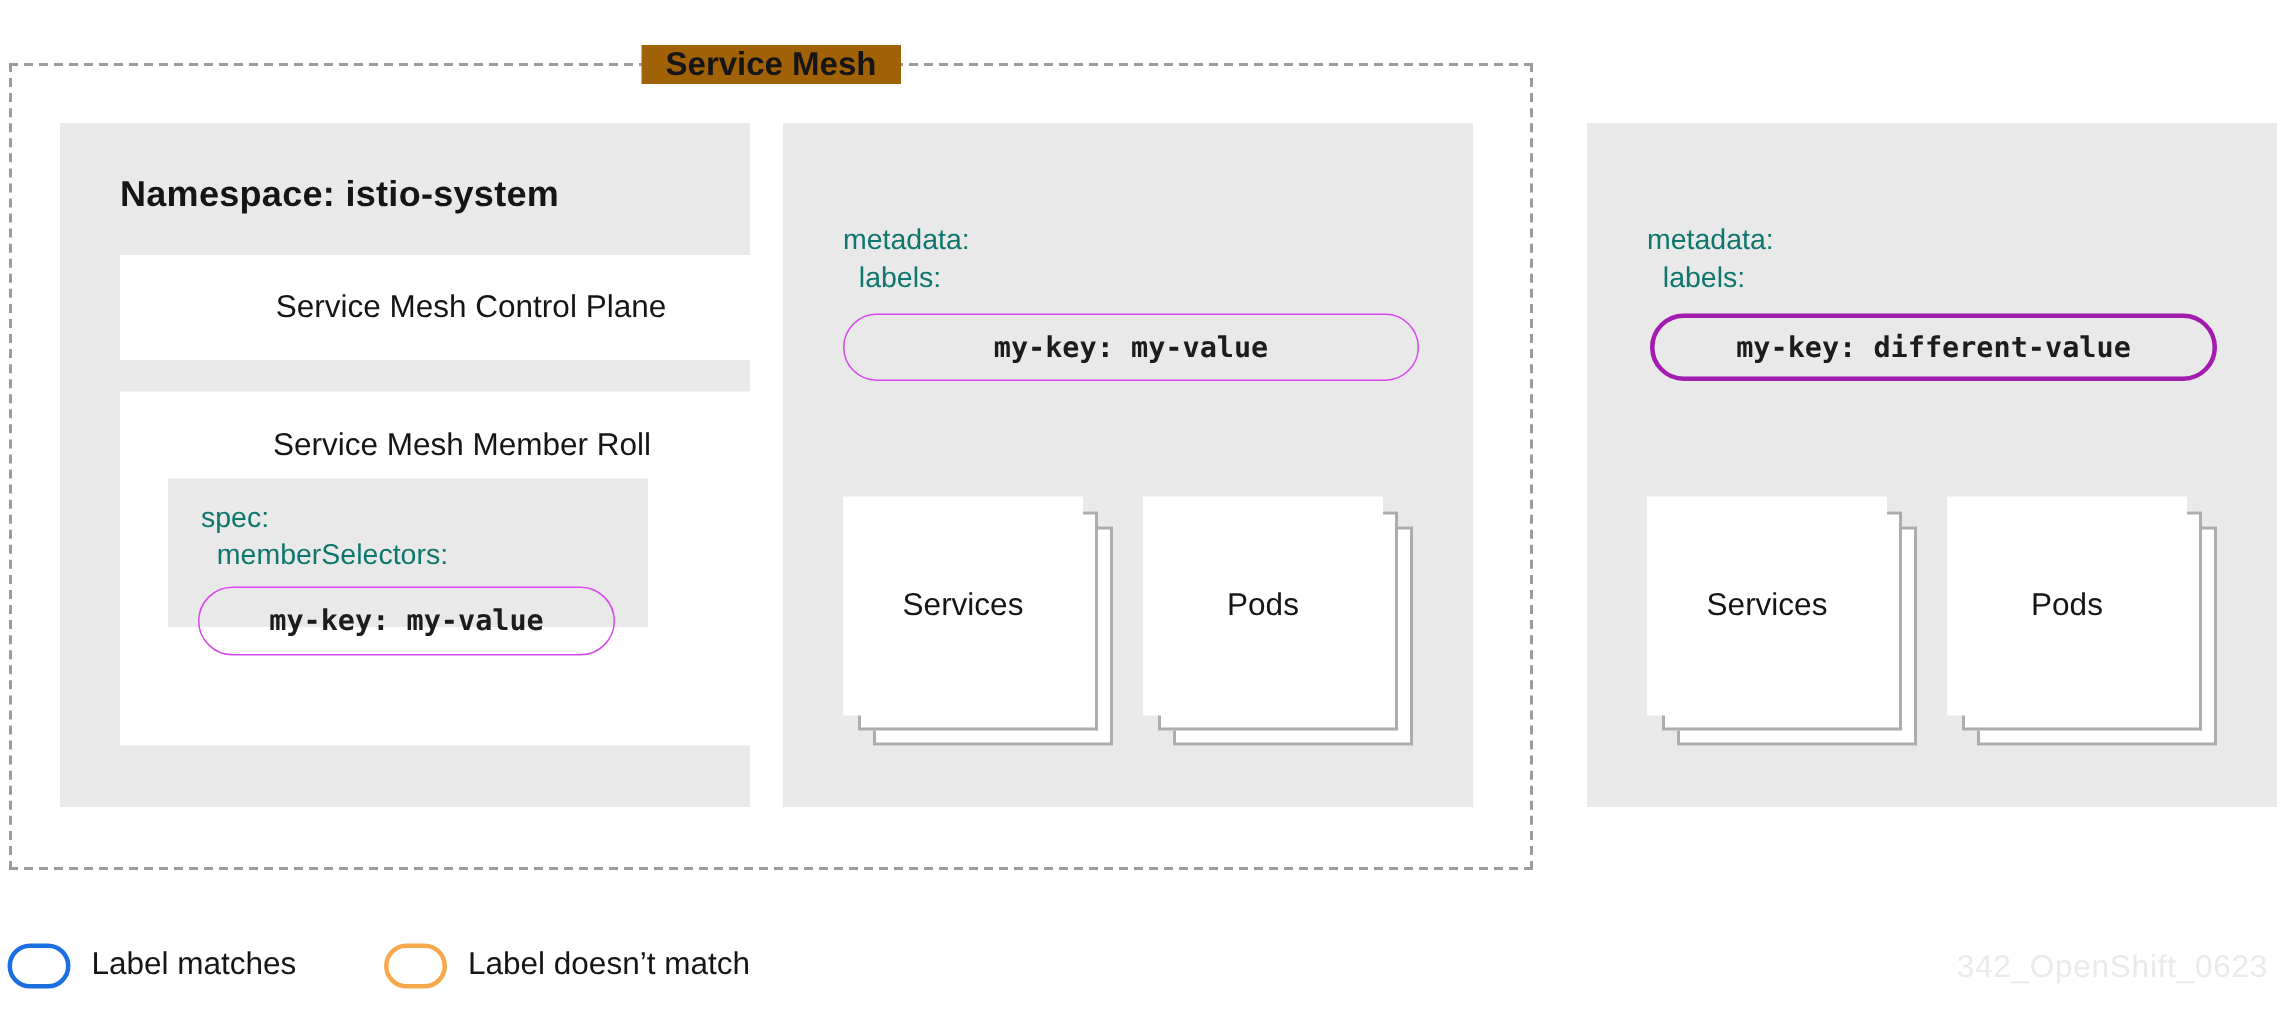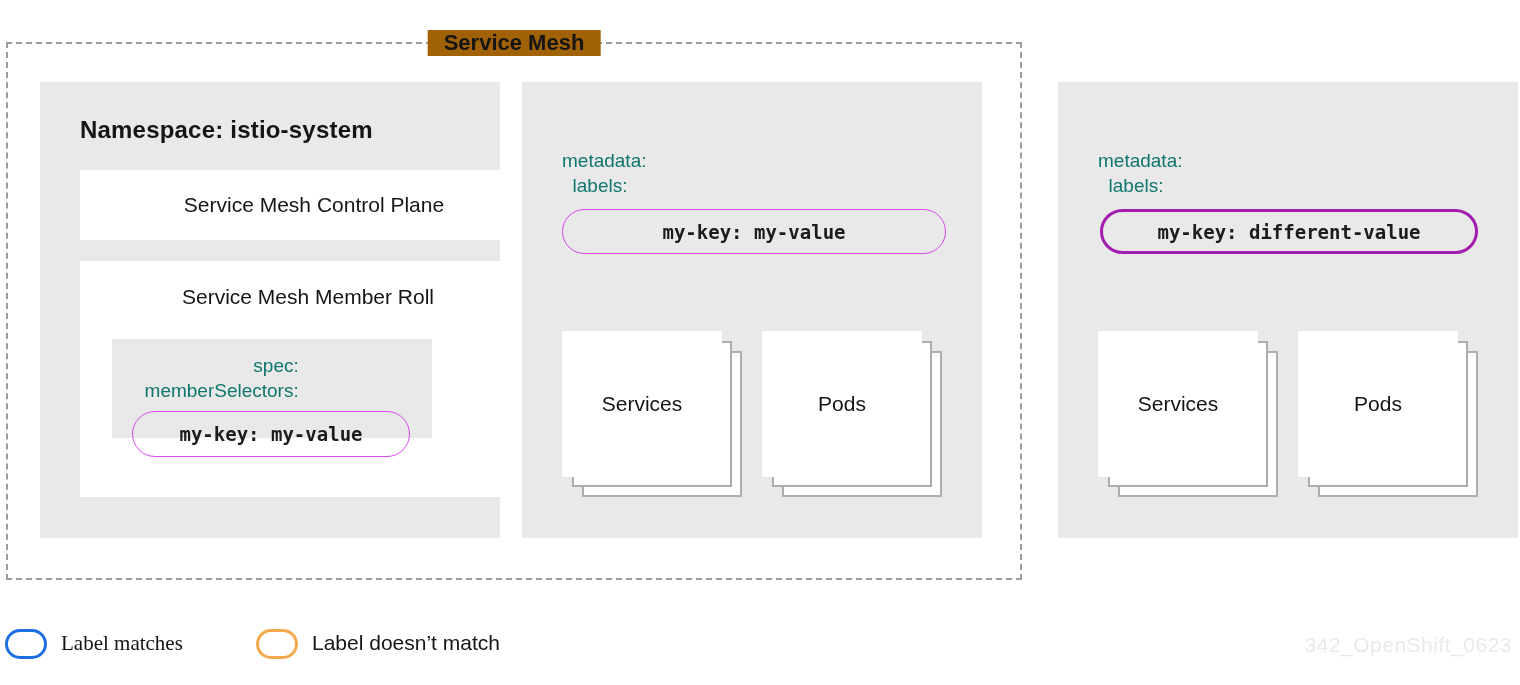--- a/index.html
+++ b/index.html
@@ -81,24 +81,23 @@
   .roll-title {
     position: absolute;
     left: 0; top: 24px;
     width: 100%;
     text-align: center;
     font-size: 21px;
     margin-left: 16px;
   }
   .spec-box {
     position: absolute;
-    left: 32px; top: 78px;
+    left: 32px; top: 58px;
     width: 320px; height: 99px;
     background: #e9e9e9;
-    text-align: right;
   }
   .spec-box .yaml { left: 22px; top: 14px; }
 
   
   .pill {
     position: absolute;
     box-sizing: border-box;
     border-radius: 26px;
     display: flex; align-items: center; justify-content: center;
     font-family: "DejaVu Sans Mono", "Liberation Mono", monospace;
@@ -149,21 +148,21 @@
   }
   .legend-pill.match    { left: 5px;   border: 3px solid #1b6fe0; }
   .legend-pill.no-match { left: 256px; border: 3px solid #f6a94c; }
   .legend-label {
     position: absolute;
     top: 631px;
     font-size: 21px;
     font-weight: 500;
     white-space: nowrap;
   }
-  .legend-label.match    { left: 61px; font-family: Liberation Serif, serif; }
+  .legend-label.match    { left: 61px; }
   .legend-label.no-match { left: 312px; }
 
   
   .watermark {
     position: absolute;
     right: 8px; top: 633px;
     font-size: 21px;
     font-weight: 400;
     color: #e9eaea;
     letter-spacing: 0.5px;

